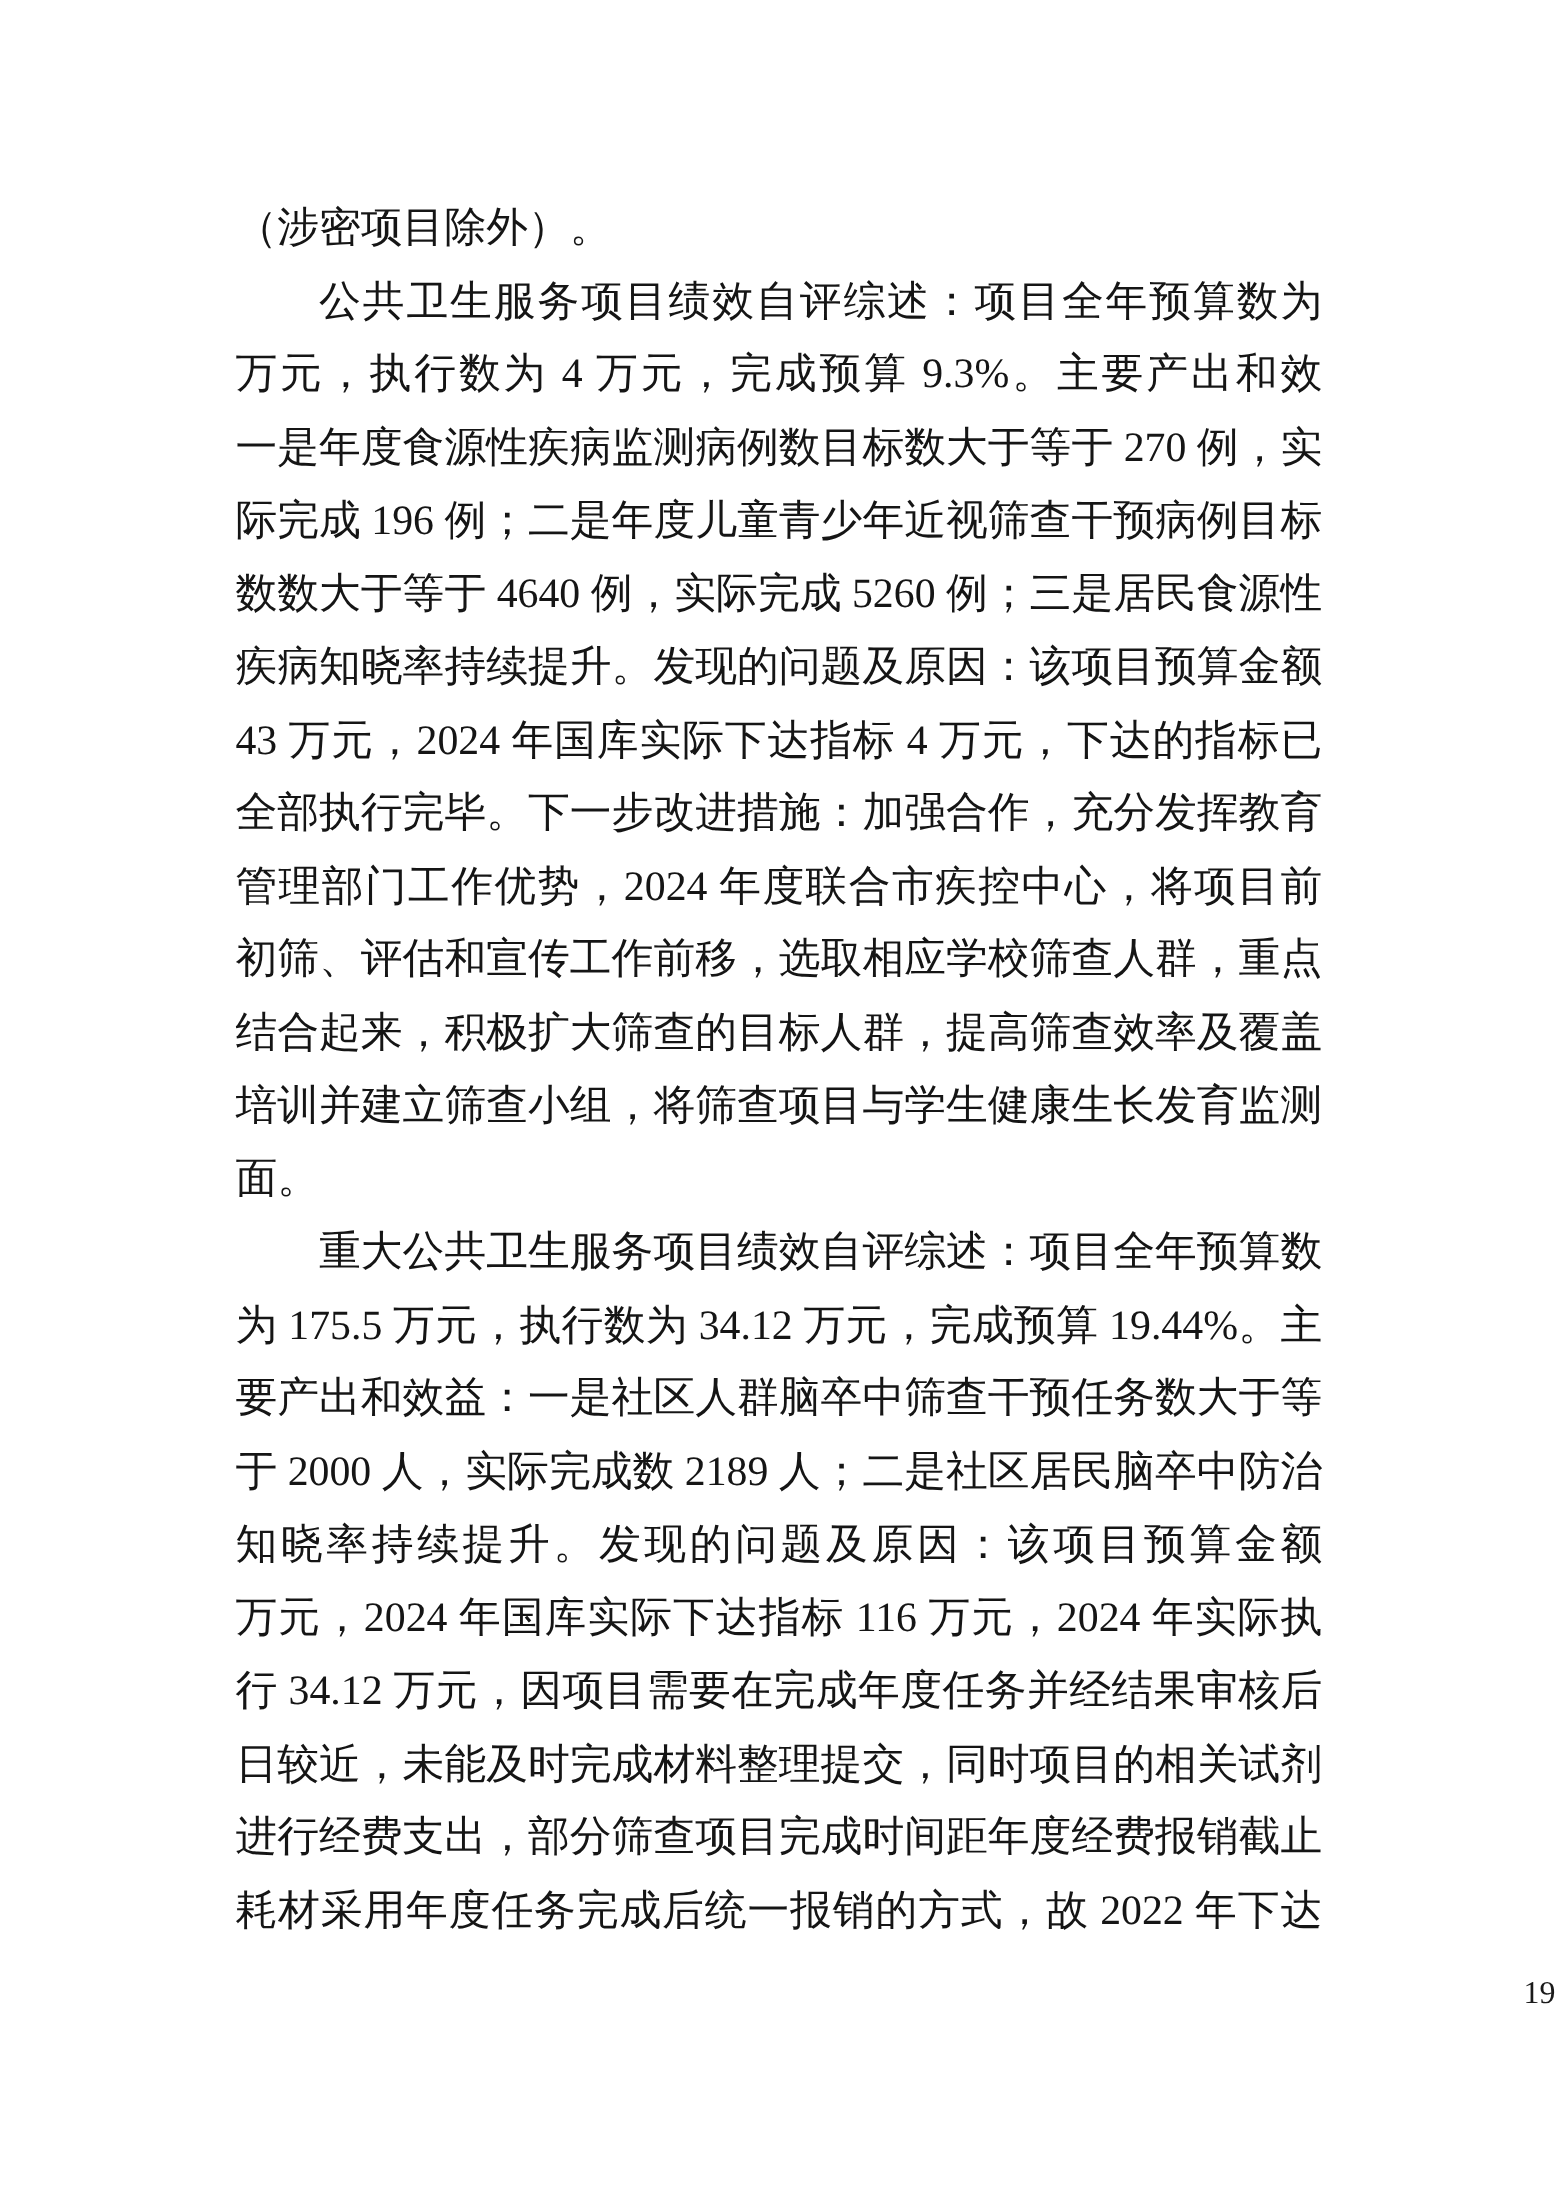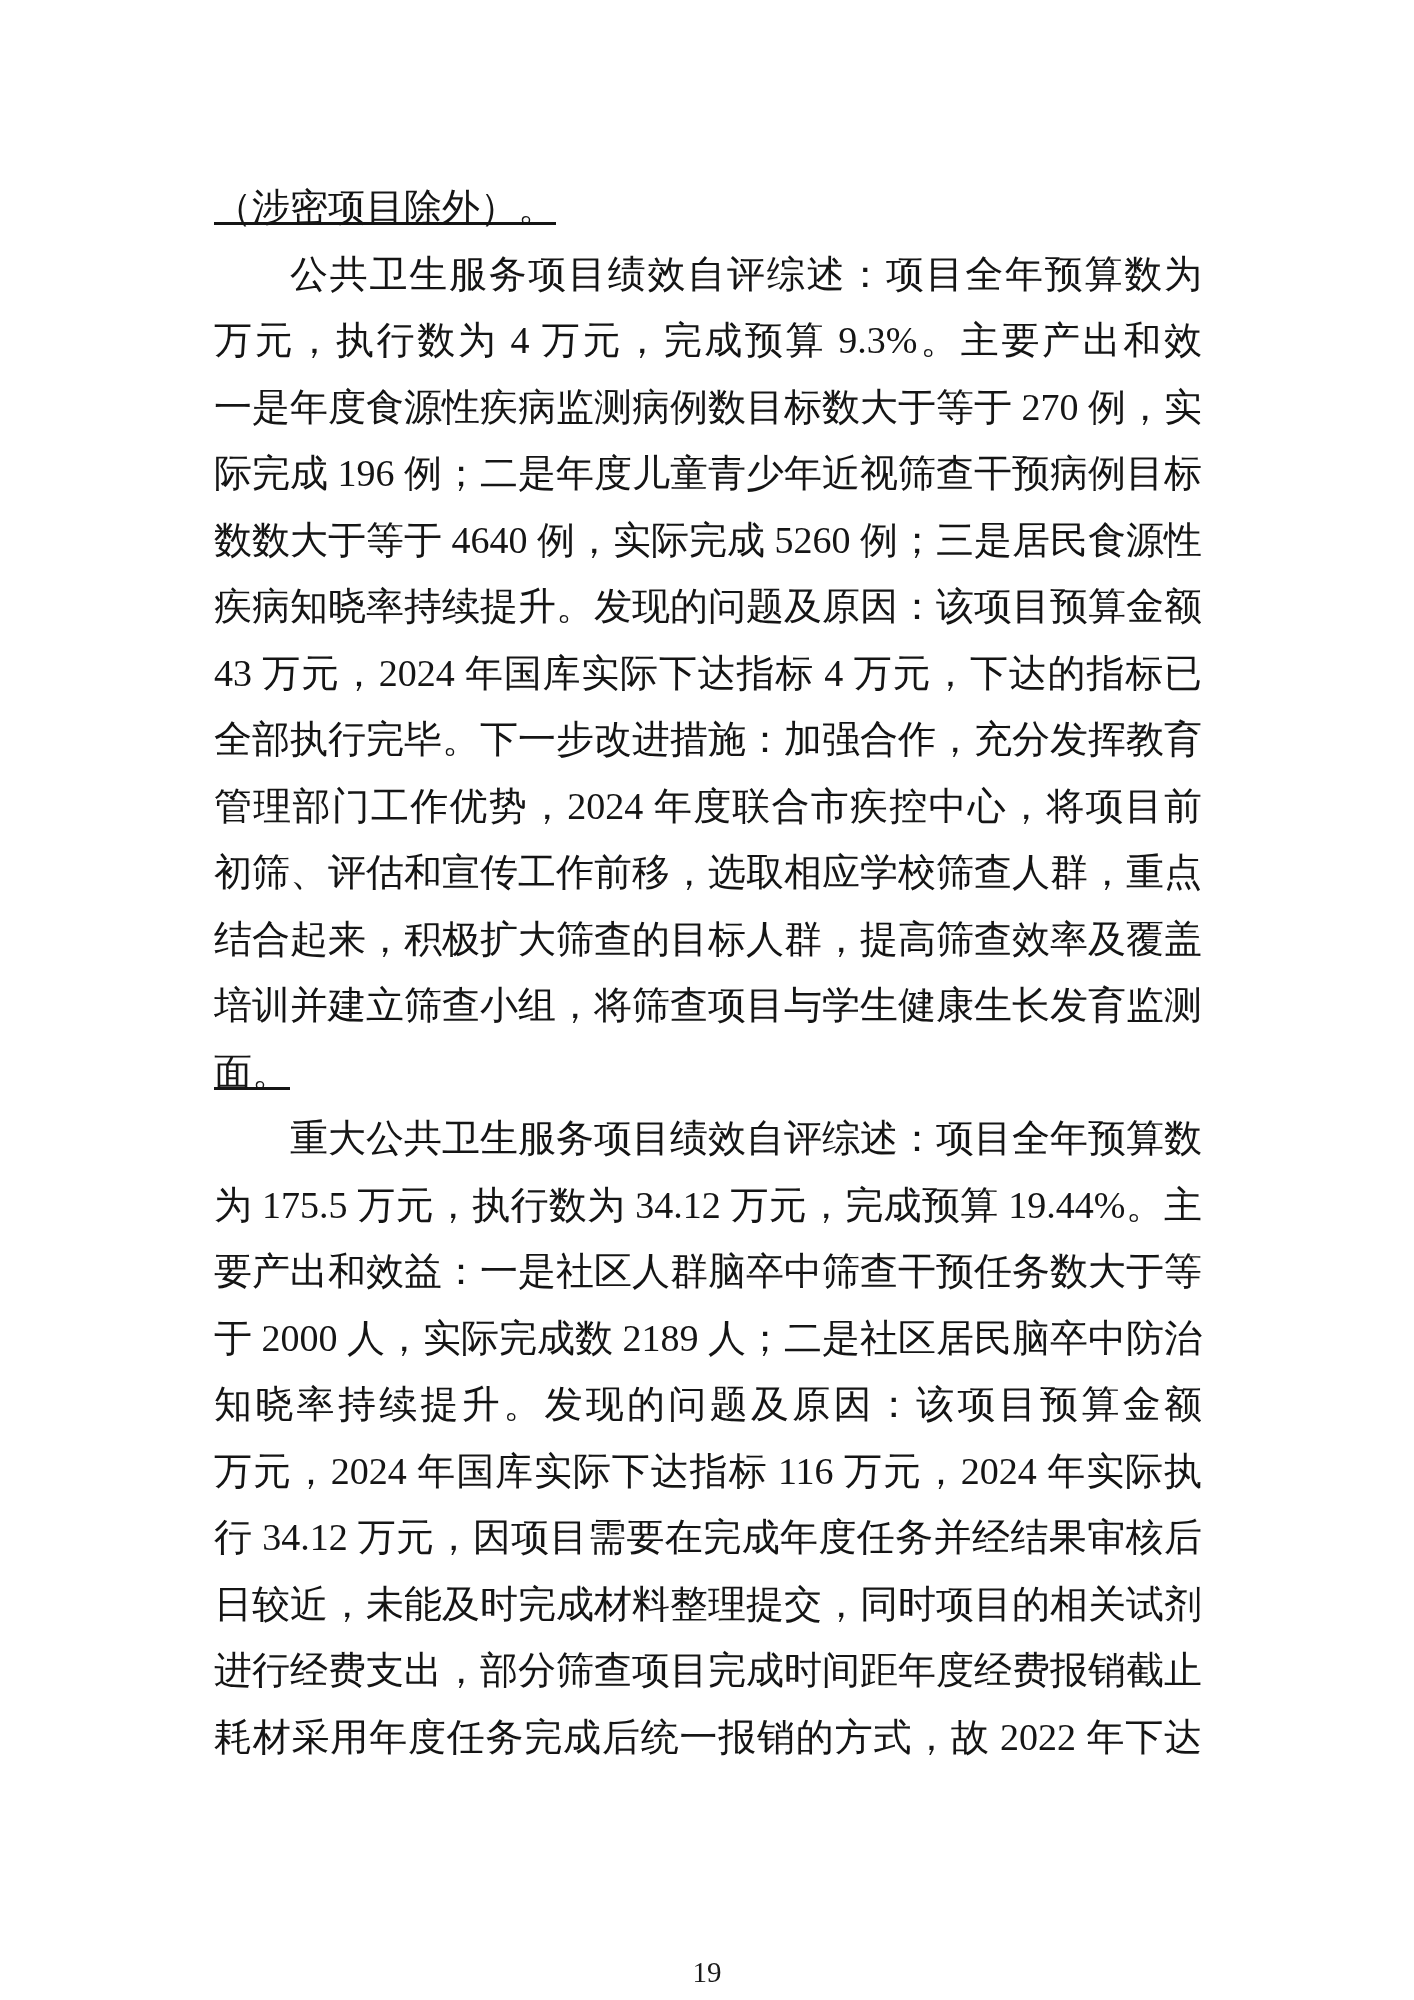--- a/index.html
+++ b/index.html
@@ -28,31 +28,30 @@
   .text-line {
     height: 66.5px;
     overflow: hidden;
     text-align: justify;
     text-align-last: justify;
     text-justify: inter-character;
   }
   .text-line.no-justify {
     text-align: left;
     text-align-last: left;
-    text-decoration: underline;
   }
   .text-line.indent {
     text-indent: 76px;
   }
   .page-number {
     position: absolute;
-    top: 1952px;
+    top: 1792px;
     left: 0;
     width: 100%;
-    text-align: center;
+    text-align: right;
     font-size: 29px;
     line-height: 40px;
     color: #1a1a1a;
   }
 </style>
 </head>
 <body>
 
 <div class="sheet">
   <div class="body-text">

